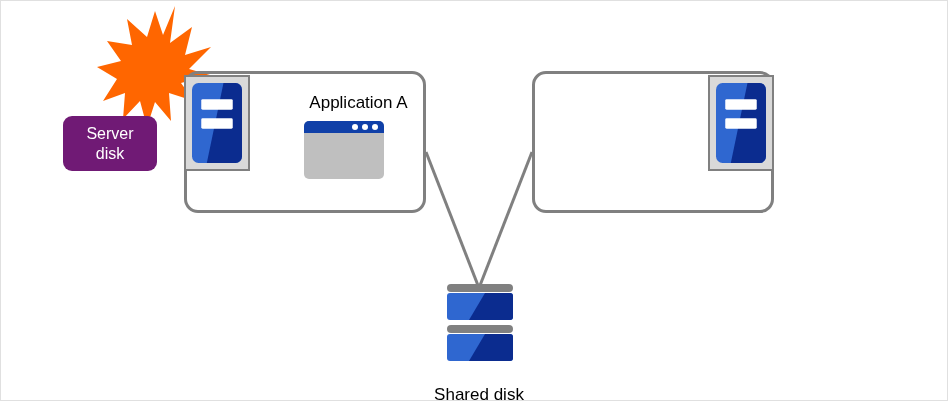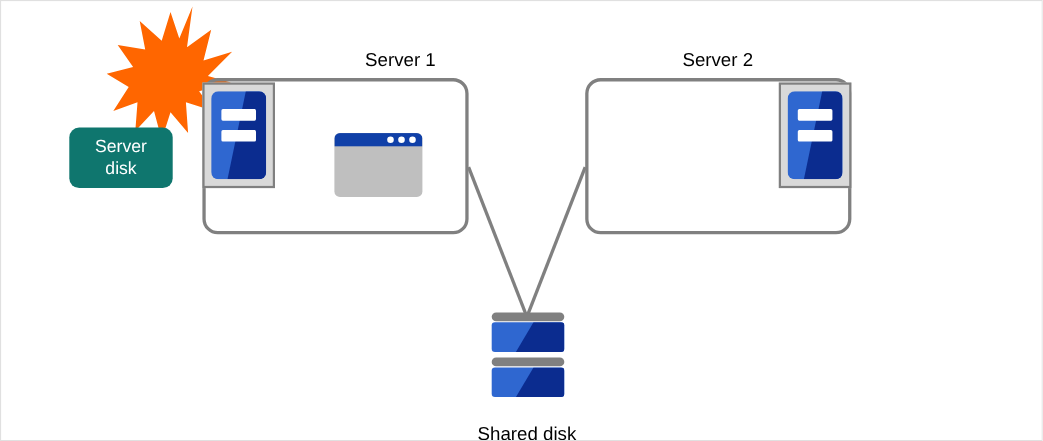--- a/index.html
+++ b/index.html
@@ -83,21 +83,21 @@
   .app-dot.d1 { right: 26px; }
   .app-dot.d2 { right: 16px; }
   .app-dot.d3 { right: 6px; }
 
   #server-down-badge {
     position: absolute;
     left: 62px;
     top: 115px;
     width: 94px;
     height: 55px;
-    background: #0f766e;
+    background: #701a75;
     border-radius: 9px;
     display: flex;
     flex-direction: column;
     align-items: center;
     justify-content: center;
     color: #ffffff;
     font-family: "Liberation Sans", sans-serif;
     font-size: 16px;
     line-height: 1.25;
     box-sizing: border-box;
@@ -122,47 +122,46 @@
              L84 80 L97 98 L72 90 L74 118 L58 99 L50 124 L43 98
              L26 116 L28 90 L6 98 L20 76 L0 64 L24 58 L10 38
              L35 42 L30 16 L50 34 L58 8 L66 32 Z" fill="#ff6600"></path>
   </svg>
 
   <div id="server-down-badge">
     <span>Server</span>
     <span>disk</span>
   </div>
 
-  <div class="node-label" id="server1-title">Server 1</div>
   <div class="srv-box" id="server1-box"></div>
 
   <div class="srv-icon-frame" id="server1-icon-frame">
     <svg width="100%" height="100%" viewBox="0 0 54 84" preserveAspectRatio="none" xmlns="http://www.w3.org/2000/svg">
       <defs>
         <clipPath id="srvclip1">
             <rect x="0" y="0" width="54" height="84" rx="7" ry="7"></rect>
           </clipPath>
       </defs>
       <rect x="0" y="0" width="54" height="84" rx="7" ry="7" fill="#2f67d0"></rect>
       <polygon points="34,0 54,0 54,84 16,84" fill="#0b2c8f" clip-path="url(#srvclip1)"></polygon>
       <rect x="10" y="17" width="34" height="11" rx="1.5" fill="#ffffff"></rect>
       <rect x="10" y="37" width="34" height="11" rx="1.5" fill="#ffffff"></rect>
     </svg>
   </div>
 
+  <div class="node-label" id="app-a-label">Application A</div>
 
   <div class="app-window" id="app-a-window">
     <div class="app-titlebar">
       <span class="app-dot d1"></span>
       <span class="app-dot d2"></span>
       <span class="app-dot d3"></span>
     </div>
   </div>
 
-  <div class="node-label" id="server2-title">Server 2</div>
   <div class="srv-box" id="server2-box"></div>
 
   <div class="srv-icon-frame" id="server2-icon-frame">
     <svg width="100%" height="100%" viewBox="0 0 54 84" preserveAspectRatio="none" xmlns="http://www.w3.org/2000/svg">
       <defs>
         <clipPath id="srvclip2">
             <rect x="0" y="0" width="54" height="84" rx="7" ry="7"></rect>
           </clipPath>
       </defs>
       <rect x="0" y="0" width="54" height="84" rx="7" ry="7" fill="#2f67d0"></rect>

